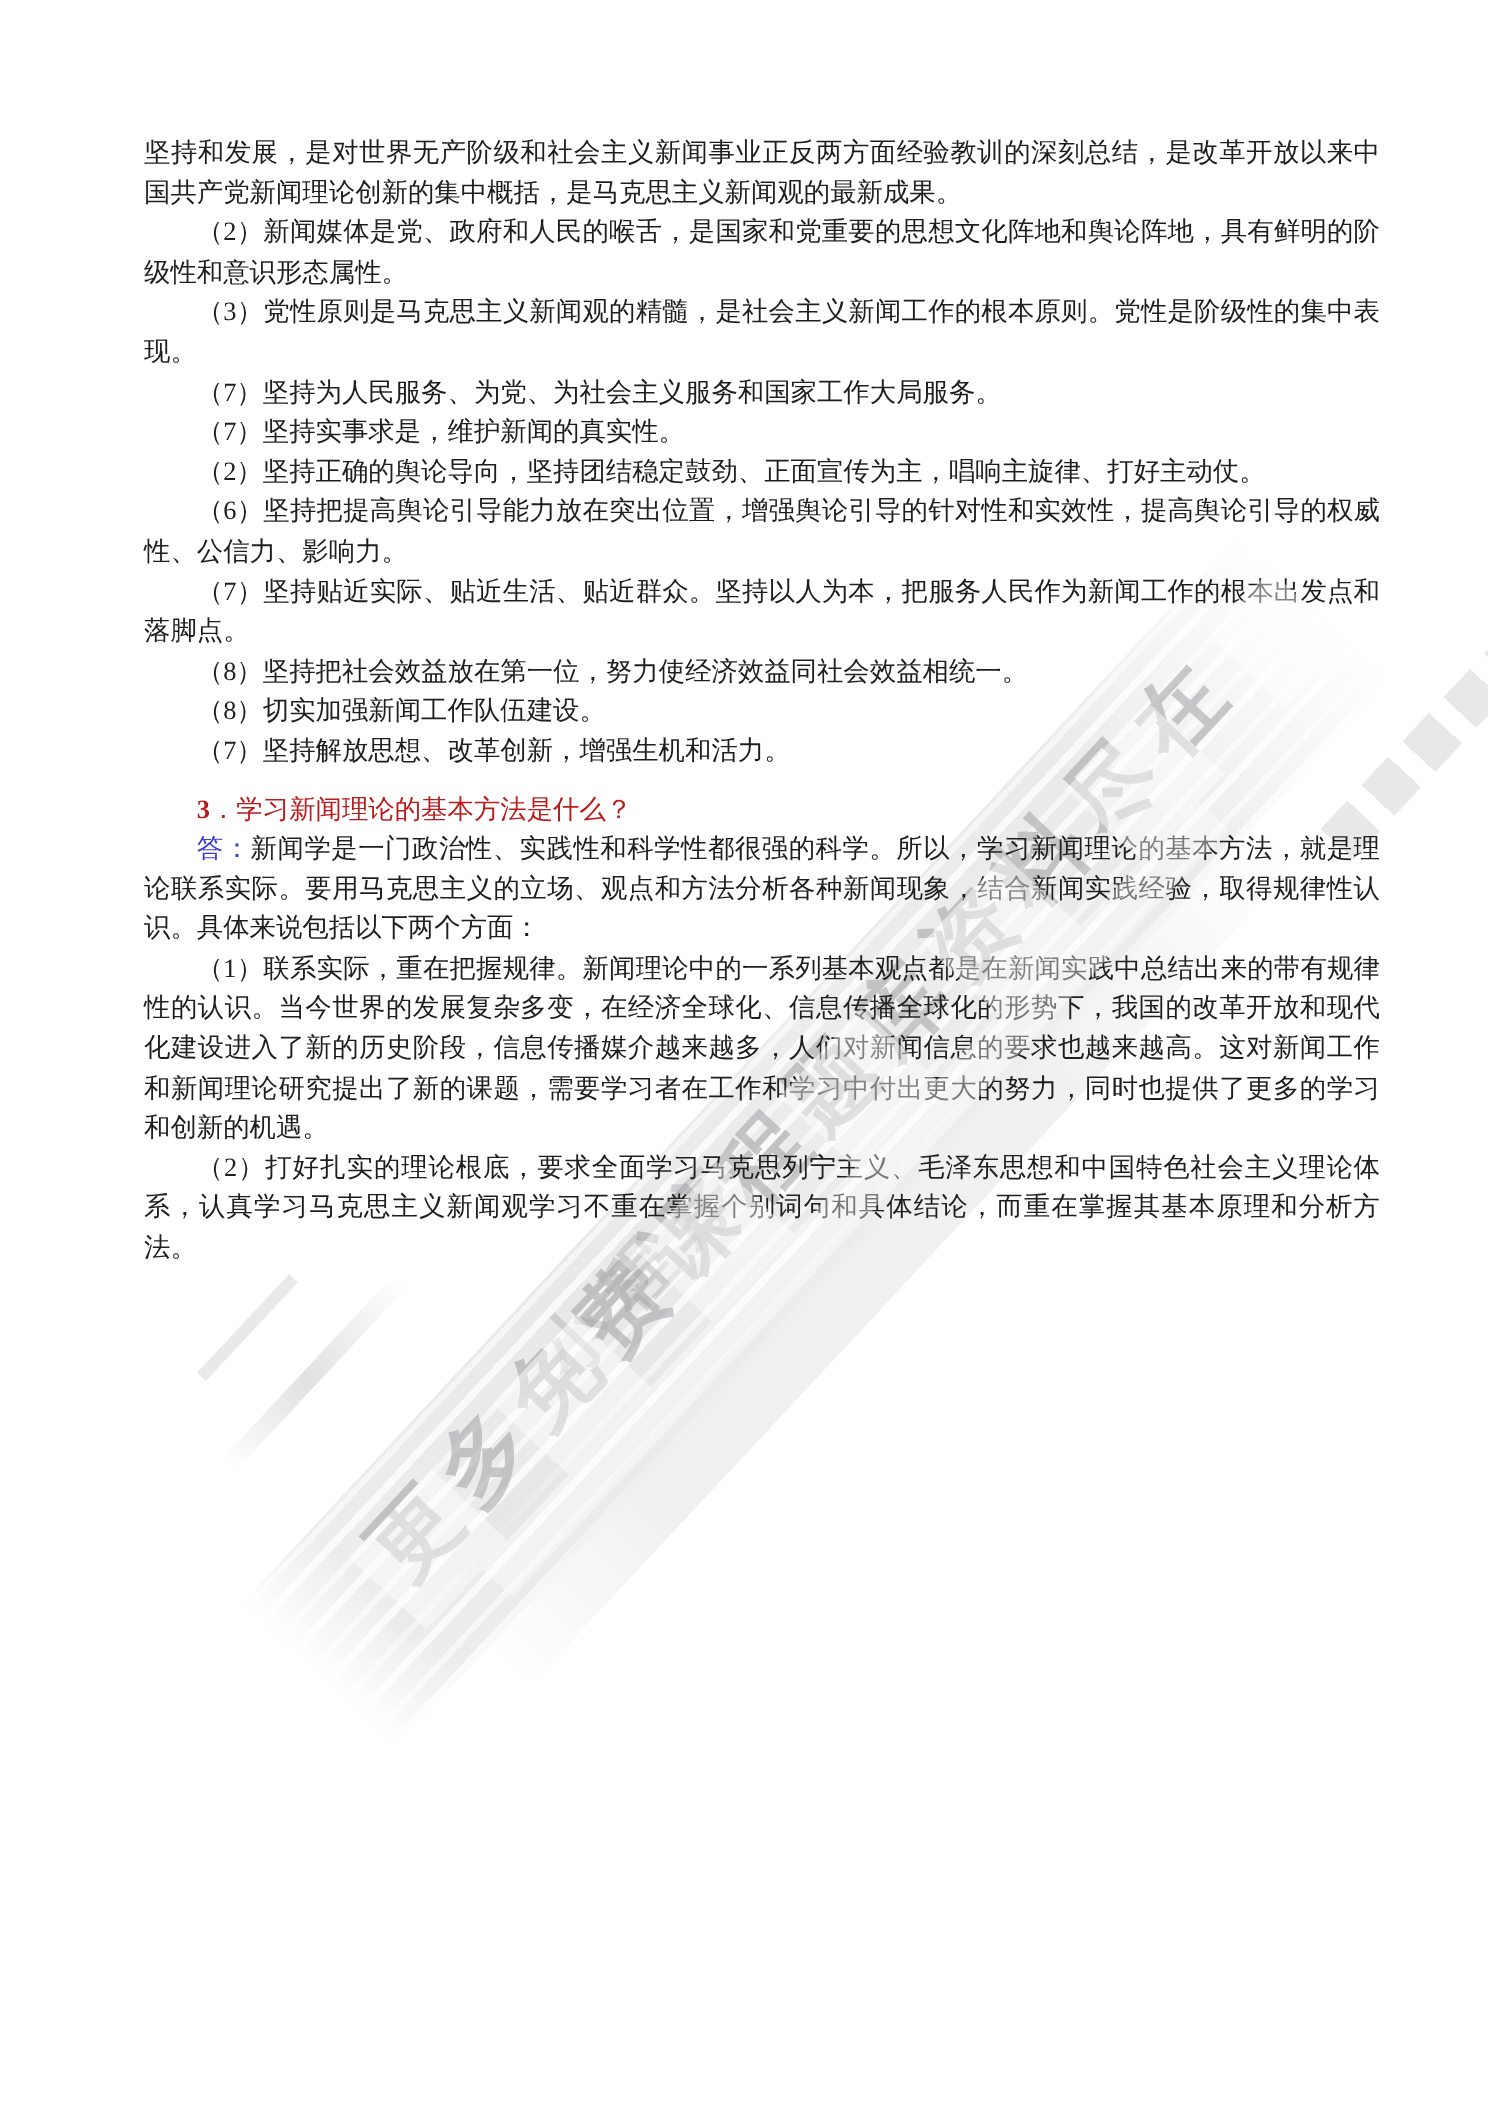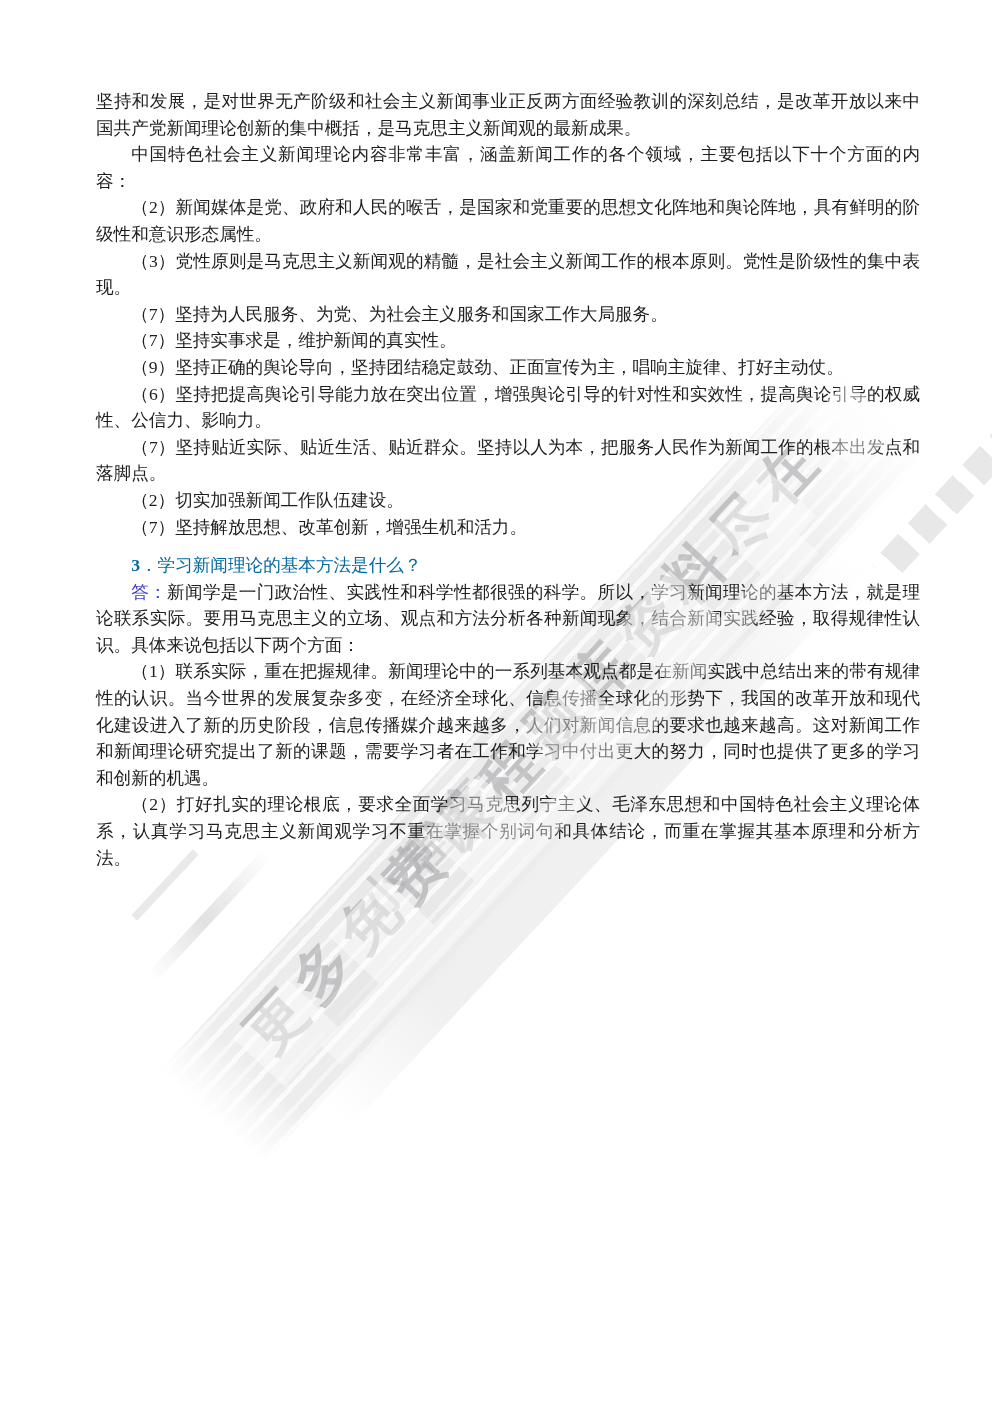--- a/index.html
+++ b/index.html
@@ -96,21 +96,21 @@
     left: 96px; top: 88px; width: 824px;
     font-size: 17.6px;
     line-height: 26.6px;
     color: #1e1e1e;
     text-align: justify;
     z-index: 3;
   }
   .content p { margin: 0; padding: 0; font-family: Liberation Serif, serif; }
   .indent { text-indent: 2em; }
   .question-heading {
-    color: #0369a1;
+    color: #b91c1c;
     margin-top: 12px !important;
     text-indent: 2em;
   }
   .question-heading .qnum { font-weight: bold; }
   .answer-label { color: #3c3ccb; }
 </style>
 </head>
 <body>
 
 <div class="page">
@@ -119,29 +119,29 @@
   <div class="wm wm-band-secondary"></div>
   <div class="wm wm-band-tail"></div>
   <div class="wm wm-streak-a"></div>
   <div class="wm wm-streak-b"></div>
   <div class="wm wm-streak-right"></div>
   <div class="wm wm-text1">更多免费课程题库资料尽在</div>
   <div class="wm wm-text2">小程序</div>
 
   <div class="content">
     <p class="para">坚持和发展，是对世界无产阶级和社会主义新闻事业正反两方面经验教训的深刻总结，是改革开放以来中国共产党新闻理论创新的集中概括，是马克思主义新闻观的最新成果。</p>
-    <p class="para indent">中国特色社会主义新闻理论内容非常丰富，涵盖新闻工作的各个领域，主要包括以下十个方面的内容：</p>
     <p class="para indent">（2）新闻媒体是党、政府和人民的喉舌，是国家和党重要的思想文化阵地和舆论阵地，具有鲜明的阶级性和意识形态属性。</p>
     <p class="para indent">（3）党性原则是马克思主义新闻观的精髓，是社会主义新闻工作的根本原则。党性是阶级性的集中表现。</p>
     <p class="para indent">（7）坚持为人民服务、为党、为社会主义服务和国家工作大局服务。</p>
     <p class="para indent">（7）坚持实事求是，维护新闻的真实性。</p>
-    <p class="para indent">（9）坚持正确的舆论导向，坚持团结稳定鼓劲、正面宣传为主，唱响主旋律、打好主动仗。</p>
+    <p class="para indent">（2）坚持正确的舆论导向，坚持团结稳定鼓劲、正面宣传为主，唱响主旋律、打好主动仗。</p>
     <p class="para indent">（6）坚持把提高舆论引导能力放在突出位置，增强舆论引导的针对性和实效性，提高舆论引导的权威性、公信力、影响力。</p>
     <p class="para indent">（7）坚持贴近实际、贴近生活、贴近群众。坚持以人为本，把服务人民作为新闻工作的根本出发点和落脚点。</p>
-    <p class="para indent">（2）切实加强新闻工作队伍建设。</p>
+    <p class="para indent">（8）坚持把社会效益放在第一位，努力使经济效益同社会效益相统一。</p>
+    <p class="para indent">（8）切实加强新闻工作队伍建设。</p>
     <p class="para indent">（7）坚持解放思想、改革创新，增强生机和活力。</p>
 
     <p class="question-heading"><span class="qnum">3</span><span>．</span><span>学习新闻理论的基本方法是什么？</span></p>
 
     <p class="para indent"><span class="answer-label">答：</span><span>新闻学是一门政治性、实践性和科学性都很强的科学。所以，学习新闻理论的基本方法，就是理论联系实际。要用马克思主义的立场、观点和方法分析各种新闻现象，结合新闻实践经验，取得规律性认识。具体来说包括以下两个方面：</span></p>
 
     <p class="para indent">（1）联系实际，重在把握规律。新闻理论中的一系列基本观点都是在新闻实践中总结出来的带有规律性的认识。当今世界的发展复杂多变，在经济全球化、信息传播全球化的形势下，我国的改革开放和现代化建设进入了新的历史阶段，信息传播媒介越来越多，人们对新闻信息的要求也越来越高。这对新闻工作和新闻理论研究提出了新的课题，需要学习者在工作和学习中付出更大的努力，同时也提供了更多的学习和创新的机遇。</p>
     <p class="para indent">（2）打好扎实的理论根底，要求全面学习马克思列宁主义、毛泽东思想和中国特色社会主义理论体系，认真学习马克思主义新闻观学习不重在掌握个别词句和具体结论，而重在掌握其基本原理和分析方法。</p>
   </div>
 

